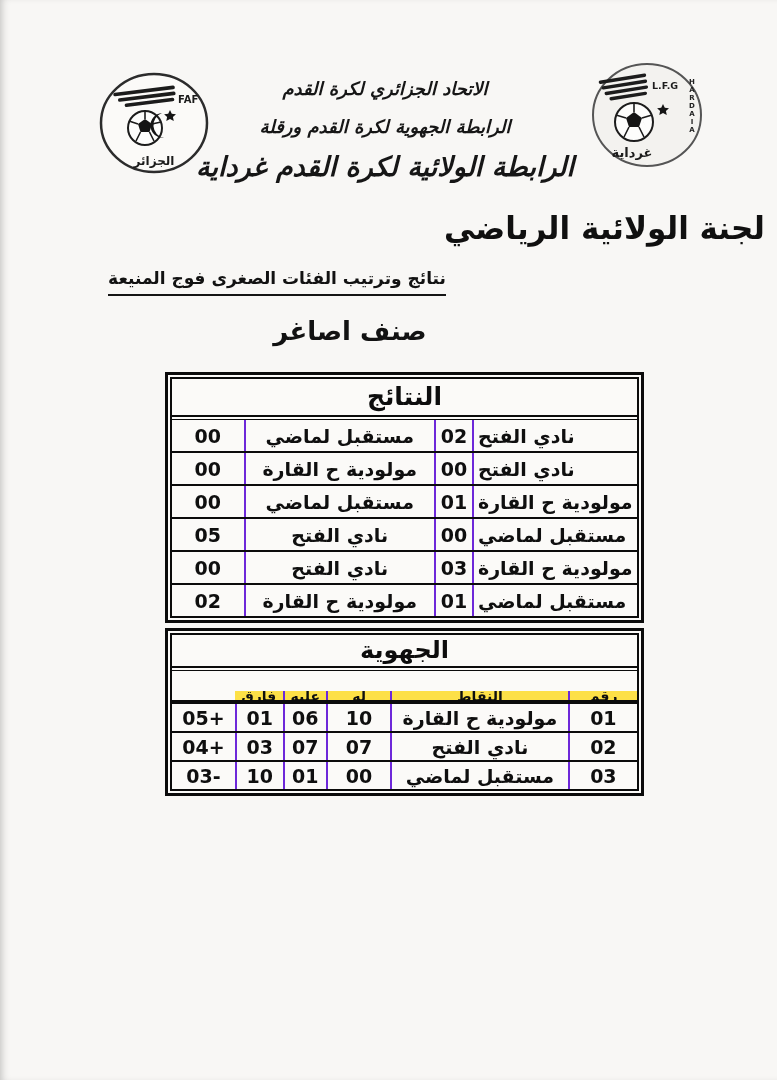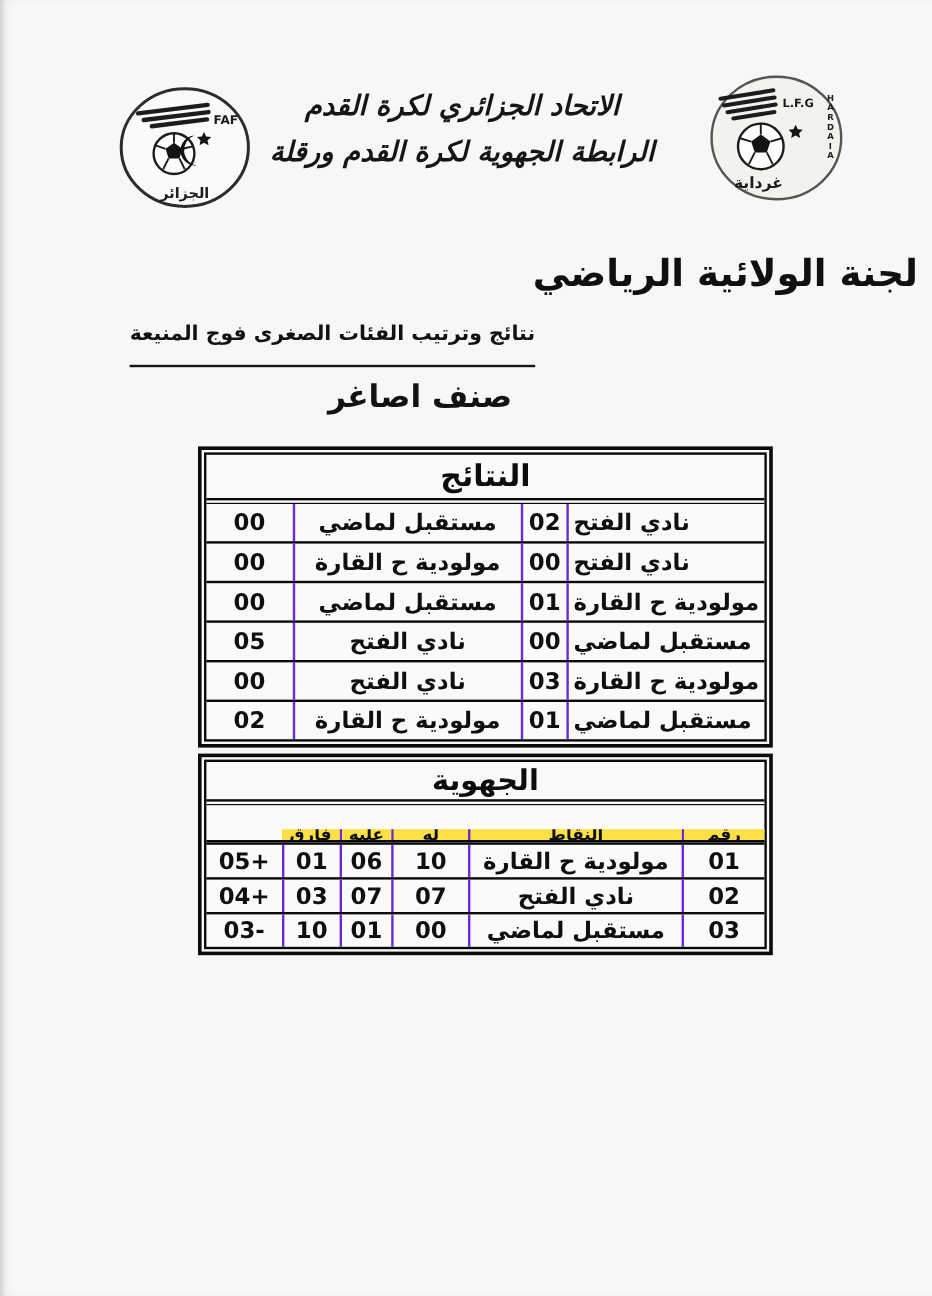--- a/index.html
+++ b/index.html
@@ -17,33 +17,33 @@
     box-shadow:inset 6px 0 8px -5px rgba(0,0,0,.25);
   }
   
   .logo{position:absolute;}
   .logo svg{display:block;}
   .head-lines{
     position:absolute;left:145px;top:74px;width:480px;
     direction:rtl;text-align:center;
     font-style:italic;font-weight:bold;color:#161616;
   }
-  .head-line-1,.head-line-2{font-size:23px;line-height:30px;margin-bottom:8px;}
+  .head-line-1,.head-line-2{font-size:18px;line-height:30px;margin-bottom:8px;}
   .head-line-3{font-size:27px;line-height:34px;letter-spacing:1px;}
   .committee{
     position:absolute;right:12px;top:210px;
     direction:rtl;font-size:31px;font-weight:bold;color:#101010;
     letter-spacing:.5px;
   }
   .subtitle{
     position:absolute;left:77px;top:268px;width:400px;
     direction:rtl;text-align:center;font-size:17px;font-weight:bold;
   }
   .subtitle span{
-    display:inline-block;border-bottom:2.5px solid #151515;padding-bottom:16px;
+    display:inline-block;border-bottom:2.5px solid #151515;padding-bottom:6px;
   }
   .category{
     position:absolute;left:240px;top:316px;width:220px;
     direction:rtl;text-align:center;font-size:26px;font-weight:bold;
   }
   .side-letters{
     position:absolute;right:9px;top:16px;
     writing-mode:vertical-rl;text-orientation:upright;
     font-size:7px;font-weight:bold;color:#222;letter-spacing:0;
     line-height:7px;
@@ -121,20 +121,21 @@
       <path d="M68,70 a13,13 0 0 1 -3,-26 a11,11 0 1 0 3,26 z" fill="#151515"></path>
       <path d="M73,42 l1.8,3.8 4.2,.4 -3.1,2.8 .9,4.1 -3.8,-2.1 -3.7,2.1 .8,-4.1 -3,-2.8 4.1,-.4 z" fill="#151515"></path>
       <text x="42" y="95" text-anchor="middle" font-size="13" font-weight="bold" fill="#1c1c1c" direction="rtl">غرداية</text>
     </svg>
     <div class="side-letters">HARDAIA</div>
   </div>
 
   <div class="head-lines">
     <div class="head-line-1">الاتحاد الجزائري لكرة القدم</div>
     <div class="head-line-2">الرابطة الجهوية لكرة القدم ورقلة</div>
+    <div class="head-line-3">الرابطة الولائية لكرة القدم غرداية</div>
   </div>
 
   <div class="committee">لجنة الولائية الرياضي</div>
 
   <div class="subtitle">
     <span>نتائج وترتيب الفئات الصغرى فوج المنيعة</span>
   </div>
 
   <div class="category">صنف اصاغر</div>
 

